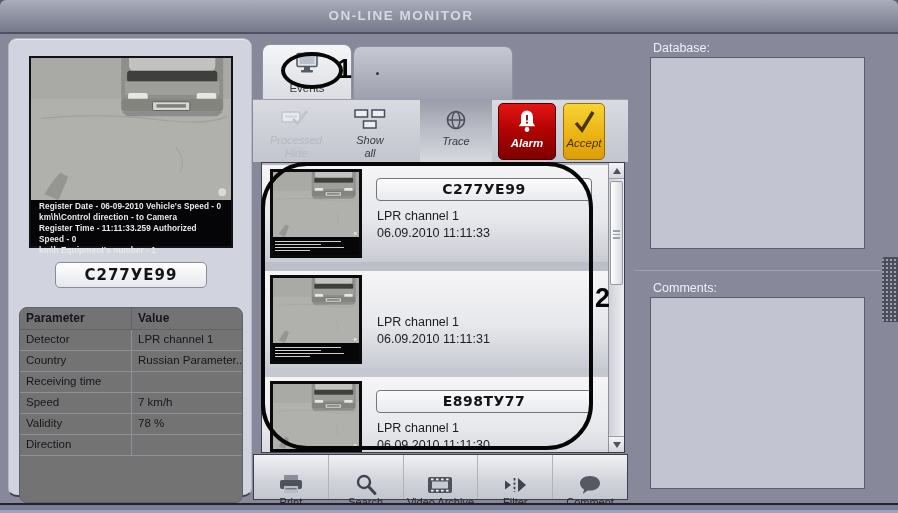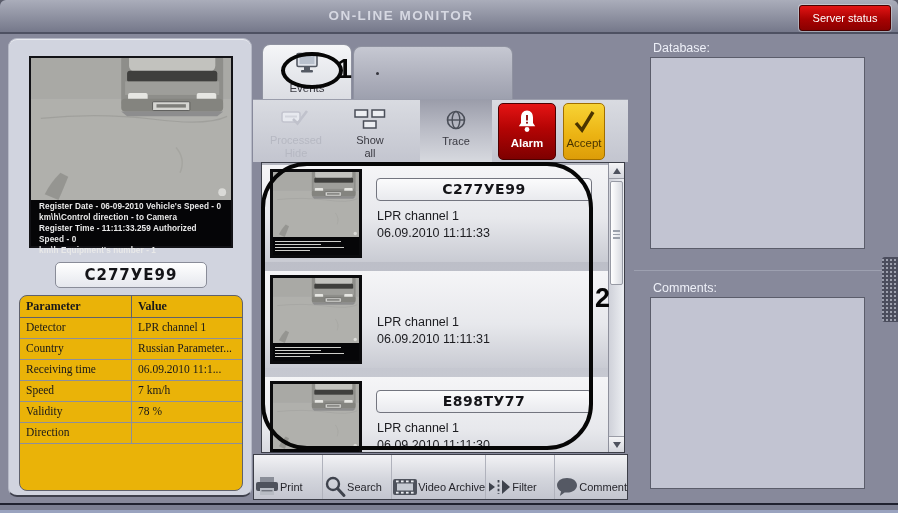--- a/index.html
+++ b/index.html
@@ -24,23 +24,23 @@
   .photoframe { position: absolute; left: 20px; top: 17px; width: 204px; height: 192px;
     border: 2px solid #121216; background: #000; }
   .photoframe .shot { position: absolute; left: 0; top: 0; width: 200px; height: 142px; overflow: hidden; }
   .photo-ov { position: absolute; left: 0; top: 142px; width: 200px; height: 46px; background: #050507;
     color: #e9e9e9; font-size: 8.2px; font-weight: 600; line-height: 11px; padding: 1px 8px;
     white-space: pre-line; letter-spacing: .1px; }
   .platebox { position: absolute; left: 46px; top: 223px; width: 152px; height: 26px;
     background: linear-gradient(180deg,#ffffff,#e5e7ed); border: 1px solid #898c98; border-radius: 5px;
     text-align: center; line-height: 24px; font-size: 15px; font-weight: bold; color: #141418;
     letter-spacing: 1px; font-family: "DejaVu Sans","Liberation Sans",sans-serif; }
-  .ptable { position: absolute; left: 10px; top: 256px; width: 224px; height: 196px; background: #eab308;
+  .ptable { position: absolute; left: 10px; top: 268px; width: 224px; height: 196px; background: #737373;
     border: 1px solid #5f616d; border-radius: 8px; overflow: hidden; display: flex; flex-direction: column;
-    font-size: 11.5px; color: #17171b; font-family: Liberation Serif, serif; }
+    font-size: 11.5px; color: #17171b; }
   .prow { display: flex; border-bottom: 1px solid #8d8f9b; height: 21px; flex: none; }
   .prow.h { font-weight: bold; font-size: 12px; height: 22px; border-bottom: 1px solid #5f616d; }
   .pc1 { width: 112px; border-right: 1px solid #8d8f9b; padding: 3px 0 0 6px; white-space: nowrap; overflow: hidden; }
   .prow.h .pc1 { border-right: 1px solid #5f616d; }
   .pc2 { flex: 1; padding: 3px 0 0 6px; white-space: nowrap; overflow: hidden; }
   .pfill { flex: 1; }
 
   
   .tab-events { position: absolute; left: 262px; top: 44px; width: 90px; height: 55px;
     background: linear-gradient(180deg,#f5f6f8 0%,#dbdde3 100%); border: 1px solid #8f92a0; border-bottom: none;
@@ -48,21 +48,21 @@
   .tab-events .lbl { position: absolute; left: 0; right: 0; bottom: 5px; text-align: center; font-size: 11.5px; color: #3a3a42; }
   .tab-events .ticon { position: absolute; left: 50%; top: 7px; transform: translateX(-50%); }
   .tab-blank { position: absolute; left: 353px; top: 46px; width: 160px; height: 53px;
     background: linear-gradient(180deg,#c6c8d2 0%,#a9abb8 70%,#9da0ae 100%);
     border: 1px solid #8f92a0; border-bottom: none; border-radius: 8px 8px 0 0; z-index: 2; cursor: pointer; }
   .tab-blank .dot { position: absolute; left: 22px; top: 25px; width: 3px; height: 3px; background: #35353d; border-radius: 50%; }
 
   
   .toolbar { position: absolute; left: 253px; top: 99px; width: 375px; height: 63px;
     background: linear-gradient(180deg,#d9dbe1 0%,#c3c5cf 100%); border-top: 1px solid #9a9dab; z-index: 1; }
-  .tbtn { position: absolute; display: flex; flex-direction: column; align-items: center; cursor: pointer; }
+  .tbtn { position: absolute; display: flex; flex-direction: column; align-items: center; cursor: pointer; font-style: italic; }
   .tbtn .ic { height: 30px; display: flex; align-items: center; justify-content: center; }
   .tbtn .tl { font-size: 11px; color: #3a3a42; text-align: center; white-space: pre-line; line-height: 1.18; }
   .tbtn.disabled .tl { color: #b6b8c2; }
   .bt-processed { left: 5px; top: 4px; width: 76px; height: 58px; }
   .bt-showall { left: 81px; top: 4px; width: 72px; height: 58px; }
   .bt-trace { left: 167px; top: 0; width: 72px; height: 63px; padding-top: 5px;
     background: linear-gradient(180deg,#9b9daa 0%,#b9bbc5 45%,#d8dae0 100%); }
   .bt-alarm { left: 245px; top: 3px; width: 58px; height: 57px; border-radius: 5px; padding-top: 3px;
     background: linear-gradient(180deg,#e51414 0%,#b30404 45%,#7e0000 100%); border: 1px solid #4d0000; }
   .bt-alarm .tl { color: #fff; font-weight: bold; font-size: 11.5px; }
@@ -103,21 +103,21 @@
     border-left: 4px solid transparent; border-right: 4px solid transparent; border-top: 6px solid #4e525e; }
   .sthumb { position: absolute; left: 1px; top: 18px; width: 13px; height: 104px;
     background: linear-gradient(90deg,#ffffff,#d9dbe1); border: 1px solid #979aa4; border-radius: 2px; cursor: grab; }
   .grip { position: absolute; left: 2px; top: 48px; width: 7px; }
   .grip i { display: block; height: 1.5px; background: #9aa0aa; margin-bottom: 2px; }
 
   
   .btoolbar { position: absolute; left: 253px; top: 454px; width: 375px; height: 46px;
     border: 1px solid #3c3e48; background: linear-gradient(180deg,#f2f2f5 0%,#d3d5dc 55%,#c3c5cf 100%);
     display: flex; }
-  .bcell { flex: 1 1 0; border-right: 1px solid #b0b2bc; display: flex; flex-direction: row;
+  .bcell { flex: 1 1 0; border-right: 1px solid #b0b2bc; display: flex; flex-direction: column;
     align-items: center; padding-top: 19px; cursor: pointer; }
   .bcell:last-child { border-right: none; }
   .bcell .ic { height: 23px; display: flex; align-items: center; }
   .bcell .tl { font-size: 11px; color: #26262c; white-space: nowrap; }
 
   
   .rlabel { position: absolute; font-size: 12.5px; color: #eef0f8; }
   .dblabel { left: 653px; top: 41px; }
   .cmlabel { left: 653px; top: 281px; }
   .rbox { position: absolute; width: 215px; height: 192px; background: #c2c4d2; border: 1px solid #5b5d6b; }
@@ -140,21 +140,20 @@
   .a-n1 { left: 337px; top: 54px; }
   .a-n2 { left: 595px; top: 283px; }
 </style>
 </head>
 <body>
 
 <div id="app">
 
   <div class="titlebar">
     <div class="title">ON-LINE MONITOR</div>
-    <div class="srvbtn">Server status</div>
   </div>
 
   <div class="leftpanel">
     <div class="photoframe">
       <div class="shot carshot">
   <svg viewBox="0 0 204 146" preserveAspectRatio="none" width="100%" height="100%">
     <rect width="204" height="146" fill="#b0b0ac"></rect>
     <rect width="204" height="42" fill="#a9a9a5"></rect>
     <path d="M10 62 Q70 56 125 63 T200 60" stroke="#9c9c98" stroke-width="1.2" fill="none" opacity=".8"></path>
     <path d="M148 92 q10 12 4 26" stroke="#a2a29e" stroke-width="1.5" fill="none" opacity=".8"></path>
@@ -186,21 +185,20 @@
       <div class="prow">
         <div class="pc1">Detector</div>
         <div class="pc2">LPR channel 1</div>
       </div>
       <div class="prow">
         <div class="pc1">Country</div>
         <div class="pc2">Russian Parameter...</div>
       </div>
       <div class="prow">
         <div class="pc1">Receiving time</div>
-        <div class="pc2">06.09.2010 11:1...</div>
       </div>
       <div class="prow">
         <div class="pc1">Speed</div>
         <div class="pc2">7 km/h</div>
       </div>
       <div class="prow">
         <div class="pc1">Validity</div>
         <div class="pc2">78 %</div>
       </div>
       <div class="prow">

